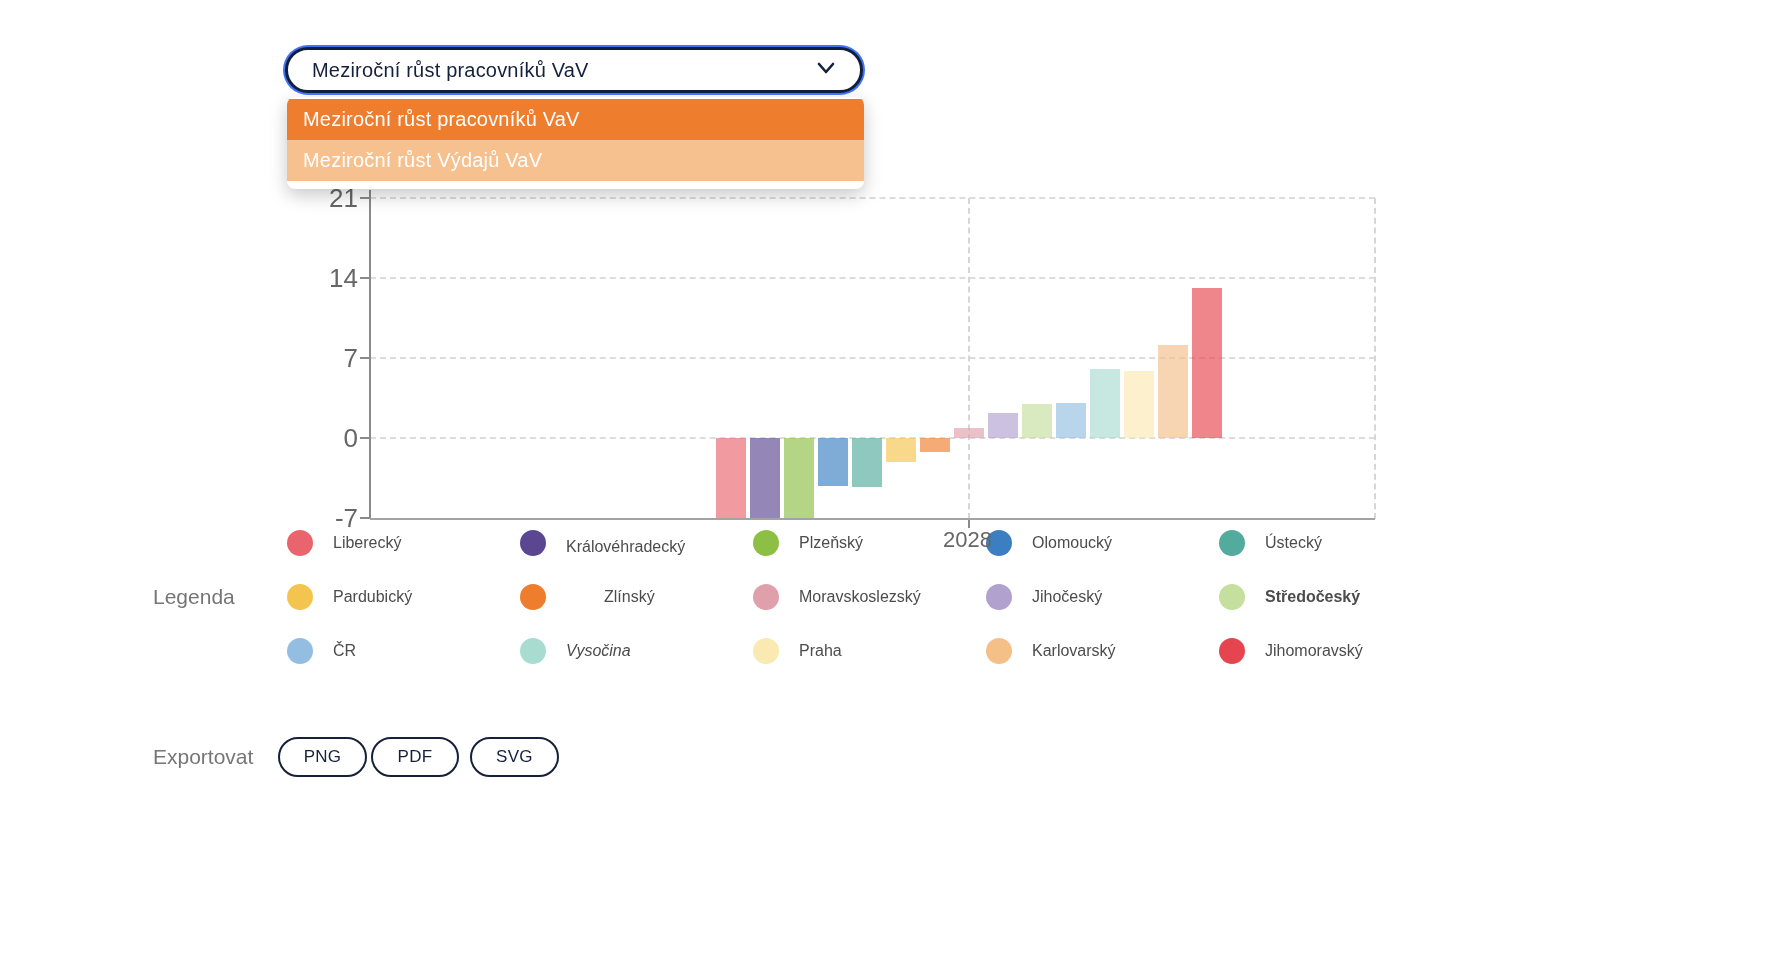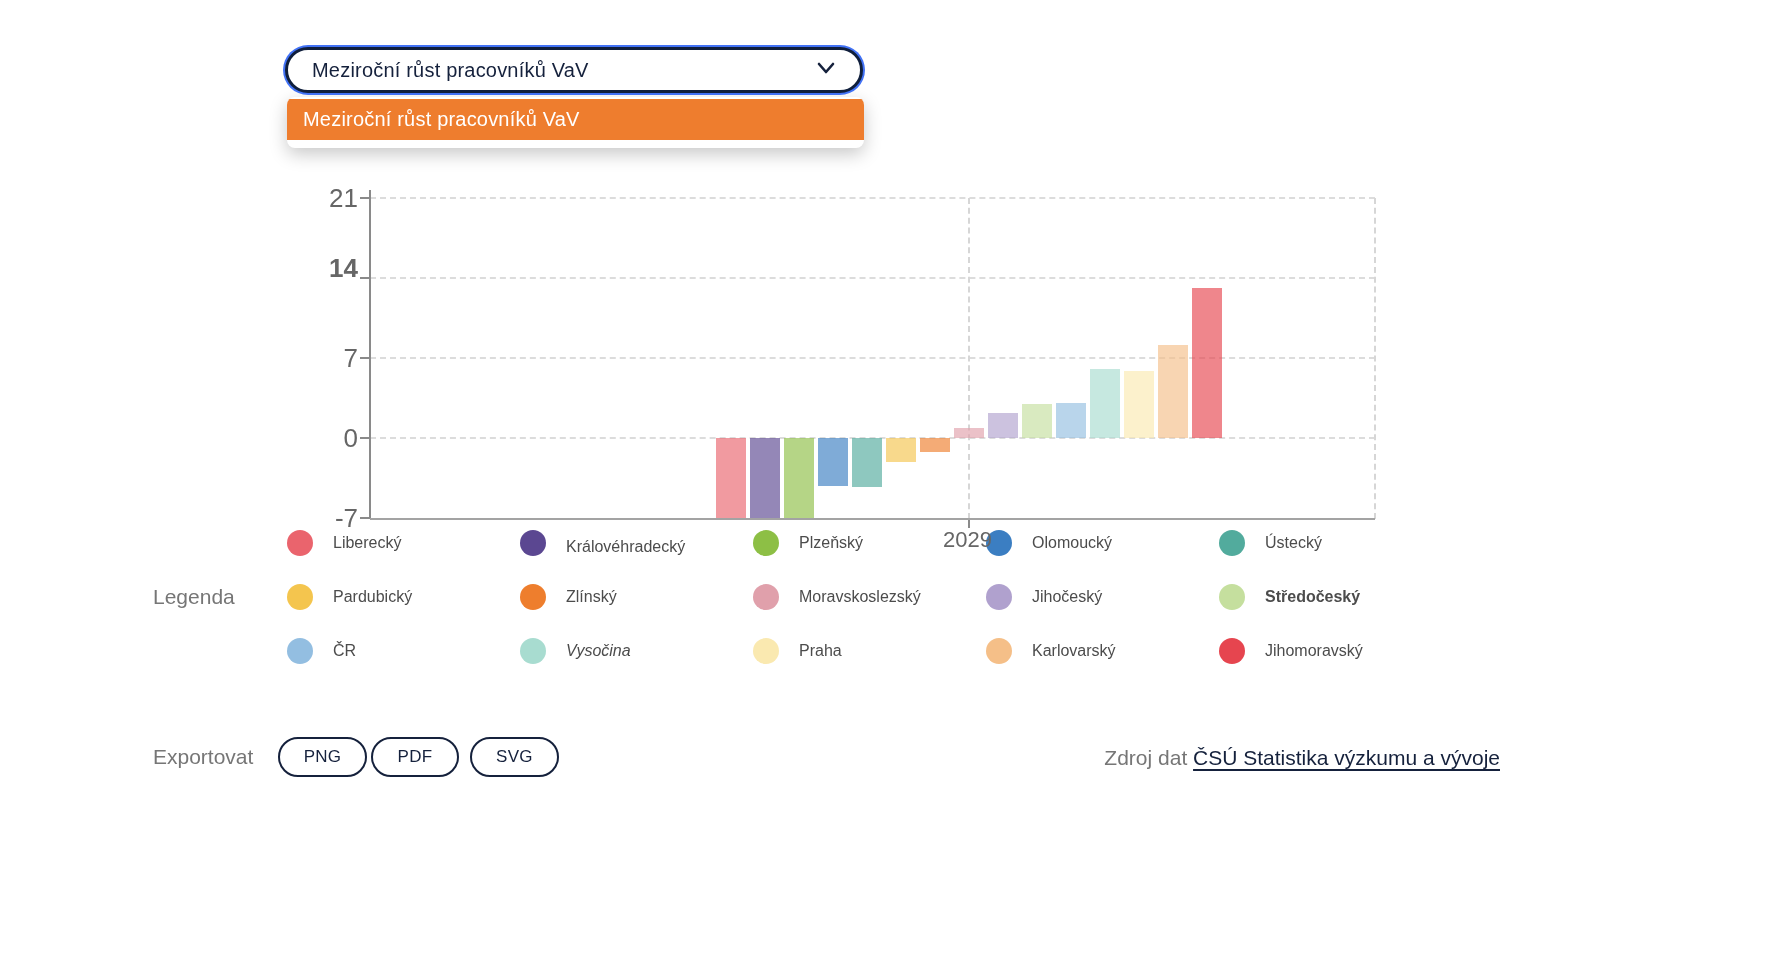--- a/index.html
+++ b/index.html
@@ -60,35 +60,35 @@
 <body>
 
 <div id="page">
 
   <div id="chart">
       <div class="hgrid" style="left: 370px; top: 197px; width: 1005px;"></div>
       <div class="ytick-mark" style="left: 360px; top: 197px;"></div>
       <div class="ytick-label" style="left: 298px; top: 185px;">21</div>
       <div class="hgrid" style="left: 370px; top: 277px; width: 1005px;"></div>
       <div class="ytick-mark" style="left: 360px; top: 277px;"></div>
-      <div class="ytick-label" style="left: 298px; top: 255px; font-weight: bold;">14</div>
+      <div class="ytick-label" style="left: 298px; top: 265px;">14</div>
       <div class="hgrid" style="left: 370px; top: 357px; width: 1005px;"></div>
       <div class="ytick-mark" style="left: 360px; top: 357px;"></div>
       <div class="ytick-label" style="left: 298px; top: 345px;">7</div>
       <div class="hgrid" style="left: 370px; top: 437px; width: 1005px;"></div>
       <div class="ytick-mark" style="left: 360px; top: 437px;"></div>
       <div class="ytick-label" style="left: 298px; top: 425px;">0</div>
       <div class="ytick-mark" style="left: 360px; top: 517px;"></div>
       <div class="ytick-label" style="left: 298px; top: 505px;">-7</div>
       <div class="vgrid" style="left: 968px; top: 198px; height: 321px;"></div>
       <div class="vgrid" style="left: 1374px; top: 198px; height: 321px;"></div>
       <div class="axis-y" style="left: 369px; top: 190px; height: 329px;"></div>
       <div class="axis-x" style="left: 370px; top: 518px; width: 1005px;"></div>
       <div class="xtick-mark" style="left: 968px; top: 520px;"></div>
-      <div class="x-label" style="left: 943px; top: 527px;">2029</div>
+      <div class="x-label" style="left: 943px; top: 527px;">2028</div>
       <div class="bar" style="left: 716px; top: 438px; height: 80px; background: rgb(234, 100, 109);"></div>
       <div class="bar" style="left: 750px; top: 438px; height: 80px; background: rgb(91, 71, 145);"></div>
       <div class="bar" style="left: 784px; top: 438px; height: 80px; background: rgb(141, 191, 69);"></div>
       <div class="bar" style="left: 818px; top: 438px; height: 48px; background: rgb(59, 126, 194);"></div>
       <div class="bar" style="left: 852px; top: 438px; height: 49.1429px; background: rgb(82, 171, 157);"></div>
       <div class="bar" style="left: 886px; top: 438px; height: 24px; background: rgb(244, 197, 78);"></div>
       <div class="bar" style="left: 920px; top: 438px; height: 13.7143px; background: rgb(238, 126, 45);"></div>
       <div class="bar" style="left: 954px; top: 427.714px; height: 10.2857px; background: rgb(224, 160, 171);"></div>
       <div class="bar" style="left: 988px; top: 412.857px; height: 25.1429px; background: rgb(176, 161, 206);"></div>
       <div class="bar" style="left: 1022px; top: 403.714px; height: 34.2857px; background: rgb(197, 223, 158);"></div>
@@ -105,20 +105,23 @@
       <svg width="20" height="14" viewBox="0 0 20 14">
         <path d="M3 3 L10 11 L17 3" fill="none" stroke="#15213c" stroke-width="2.6" stroke-linecap="round" stroke-linejoin="round"></path>
       </svg>
     </span>
   </div>
 
   <div id="metric-menu">
       <div class="menu-option" style="background: rgb(238, 125, 46);">
         <span>Meziroční růst pracovníků VaV</span>
       </div>
+      <div class="menu-option" style="background: rgb(246, 193, 142);">
+        <span>Meziroční růst Výdajů VaV</span>
+      </div>
     </div>
 
   <div id="legend">
     <div id="legend-title">Legenda</div>
   <div class="legend-item" style="left: 287px; top: 530px;">
         <div class="legend-dot" style="background: rgb(234, 100, 109);"></div>
         <span class="legend-text">Liberecký</span>
       </div>
       <div class="legend-item" style="left: 520px; top: 530px; align-items: flex-end;">
         <div class="legend-dot" style="background: rgb(91, 71, 145);"></div>
@@ -133,21 +136,21 @@
         <span class="legend-text">Olomoucký</span>
       </div>
       <div class="legend-item" style="left: 1219px; top: 530px;">
         <div class="legend-dot" style="background: rgb(82, 171, 157);"></div>
         <span class="legend-text">Ústecký</span>
       </div>
       <div class="legend-item" style="left: 287px; top: 584px;">
         <div class="legend-dot" style="background: rgb(244, 197, 78);"></div>
         <span class="legend-text">Pardubický</span>
       </div>
-      <div class="legend-item" style="left: 520px; top: 584px;">
+      <div class="legend-item" style="left: 520px; top: 584px; gap: 38px;">
         <div class="legend-dot" style="background: rgb(238, 126, 45);"></div>
         <span class="legend-text">Zlínský</span>
       </div>
       <div class="legend-item" style="left: 753px; top: 584px;">
         <div class="legend-dot" style="background: rgb(224, 160, 171);"></div>
         <span class="legend-text">Moravskoslezský</span>
       </div>
       <div class="legend-item" style="left: 986px; top: 584px;">
         <div class="legend-dot" style="background: rgb(176, 161, 206);"></div>
         <span class="legend-text">Jihočeský</span>
@@ -177,17 +180,14 @@
         <span class="legend-text">Jihomoravský</span>
       </div>
     </div>
 
   <div id="export-label">Exportovat</div>
   <div id="export-buttons">
       <div class="export-btn" role="button" style="left: 278px; width: 89px;">PNG</div>
       <div class="export-btn" role="button" style="left: 371px; width: 88px;">PDF</div>
       <div class="export-btn" role="button" style="left: 470px; width: 89px;">SVG</div>
     </div>
-  <div id="source-row">
-    <span id="source-prefix">Zdroj dat </span><span id="source-link">ČSÚ Statistika výzkumu a vývoje</span>
-  </div>
 
 </div>
 
 </body></html>

